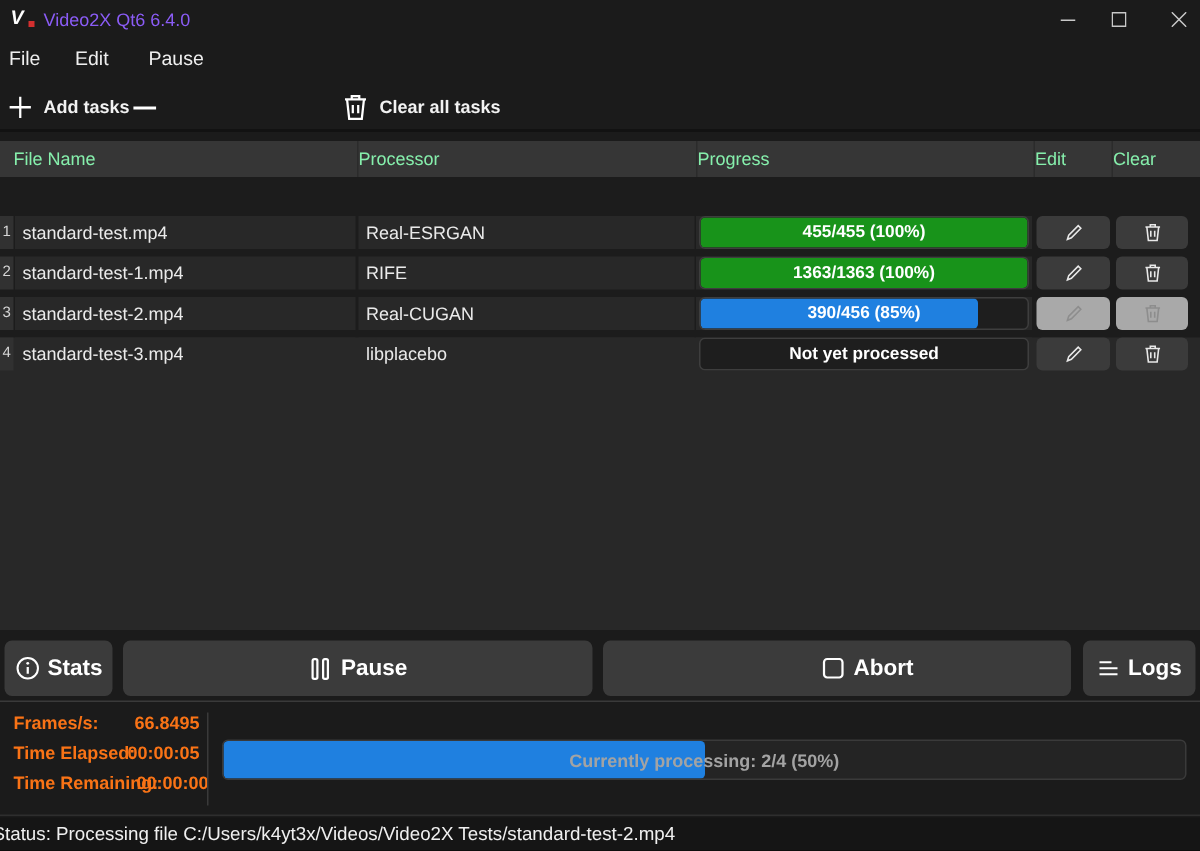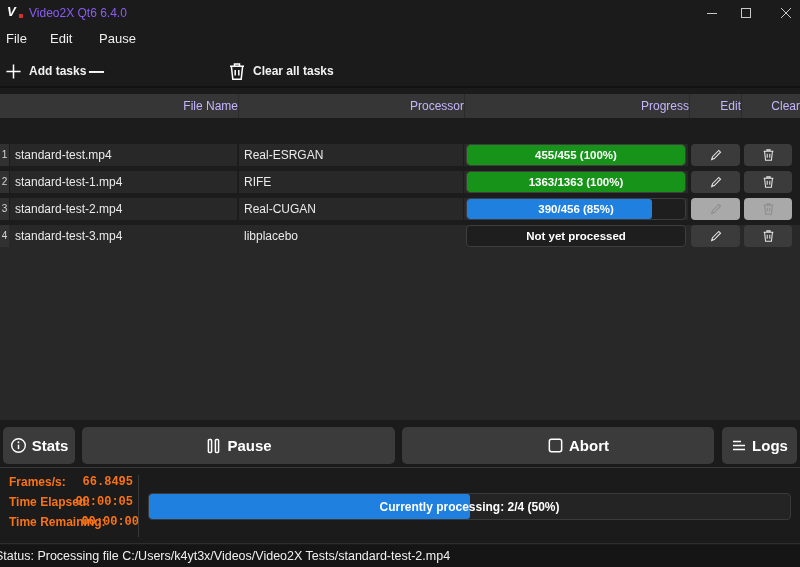--- a/index.html
+++ b/index.html
@@ -26,22 +26,22 @@
   
   .tool-btn { position:absolute; top:58px; height:26px; display:flex; align-items:center;
     gap:7px; font-size:12px; font-weight:600; color:#f2f2f2; }
   .tool-add { left:5px;text-align:center; } .tool-remove { left:88px; } .tool-clear { left:228px; }
   .tool-sep { position:absolute; top:86px; left:0; width:800px; height:2px; background:#121212; }
   
   .table { position:absolute; top:94px; left:0; width:800px; height:326px;
     background:var(--tablebg,#282828); font-size:12px; }
   .thead { position:absolute; top:0; left:0; width:800px; height:24px;
     background:var(--headbg,#363636); }
-  .th { position:absolute; top:0; height:24px; line-height:24px; text-align:right;
-    color:#c4b5fd; border-left:1px solid #2b2b2b; }
+  .th { position:absolute; top:0; height:24px; line-height:24px; text-align:left;
+    color:#86efac; border-left:1px solid #2b2b2b; }
   .th-file { left:9px; width:229px; border-left:none; }
   .th-proc { left:238px; width:226px; }
   .th-prog { left:464px; width:225px; }
   .th-edit { left:689px; width:52px; }
   .th-del  { left:741px; width:59px; }
   .rows-band { position:absolute; top:24px; left:0; width:800px; height:107px; background:#1c1c1c; }
   .trow { position:absolute; left:0; width:800px; height:22px; }
   .trow-0 { top:26px; } .trow-1 { top:53px; } .trow-2 { top:80px; } .trow-3 { top:107px; }
   .gut { position:absolute; left:0; top:0; width:9px; height:22px; background:#313131;
     font-size:10px; color:#d6d6d6; line-height:22px; text-align:center; }
@@ -73,29 +73,29 @@
   .fbtn-pause { left:82px; width:313px; }
   .fbtn-abort { left:402px; width:312px;padding-left:40px; }
   .fbtn-logs  { left:722px; width:75px; }
   
   .bottom-panel { position:absolute; top:467px; left:0; width:800px; height:77px;
     border-top:1px solid #3a3a3a; border-bottom:1px solid #2e2e2e; }
   .stat-line { position:absolute; left:9px; width:124px; height:18px; font-size:12px;
     font-weight:700; color:#f97316; }
   .stat-0 { top:7px; } .stat-1 { top:27px; } .stat-2 { top:47px; }
   .stat-label { position:absolute; left:0; top:0; }
-  .stat-value { position:absolute; right:0; top:0; font-weight:700;font-family:Liberation Mono, monospace; }
+  .stat-value { position:absolute; right:0; top:0; font-weight:700; }
   .stat-line.stat-2 { width:130px; }
   .vdiv { position:absolute; left:138px; top:7px; width:1px; height:62px; background:#3a3a3a; }
   .opbar { position:absolute; left:148px; top:25px; width:643px; height:27px;
     border:1px solid #3a3a3a; border-radius:4px; background:#242424; overflow:hidden; }
   .opfill { position:absolute; left:0; top:0; height:100%; width:0;
     background:var(--blue,#1f80e0); border-radius:3px; }
   .oplabel { position:absolute; left:0; top:0; width:100%; height:27px; line-height:26px;
-    text-align:center; font-size:12px; font-weight:600; color:#ffffff; }
+    text-align:center; font-size:12px; font-weight:600; color:#a3a3a3; }
   
   .statusbar { position:absolute; top:545px; left:0; width:800px; height:22px;
     background:#151515; overflow:hidden; }
   .statusbar span { position:absolute; left:-5px; top:4px; font-size:12.5px;
     color:#f0f0f0; white-space:nowrap; }
 </style>
 </head>
 <body>
 
 <div class="window" style="--green: #18931a; --blue: #1f80e0; --btnbg: #3b3b3b; --disbg: #a9a9a9; --winbg: #1b1b1b; --tablebg: #282828; --headbg: #363636;">

